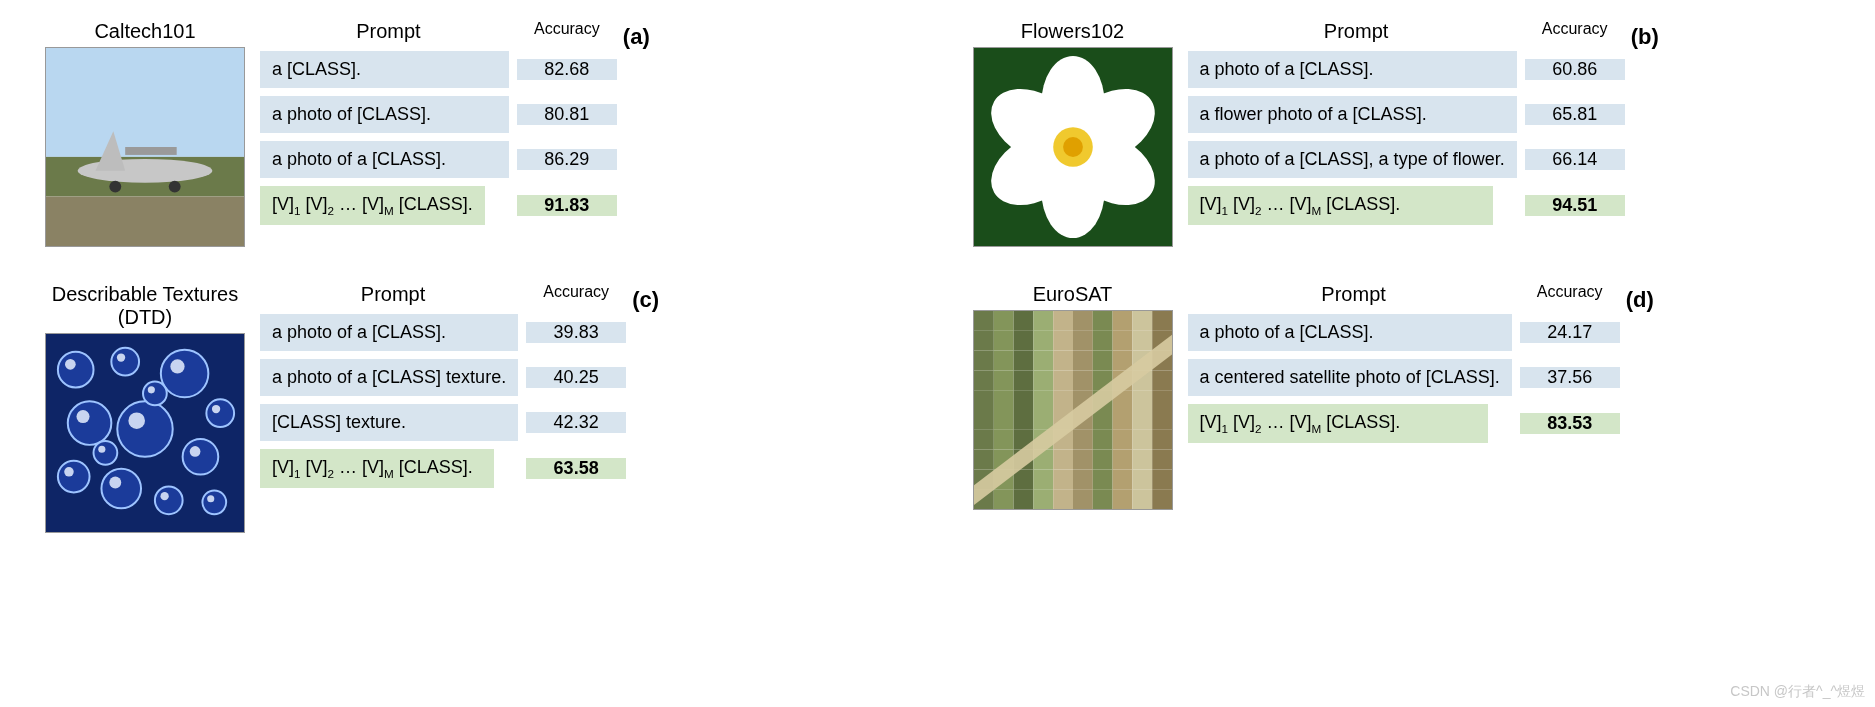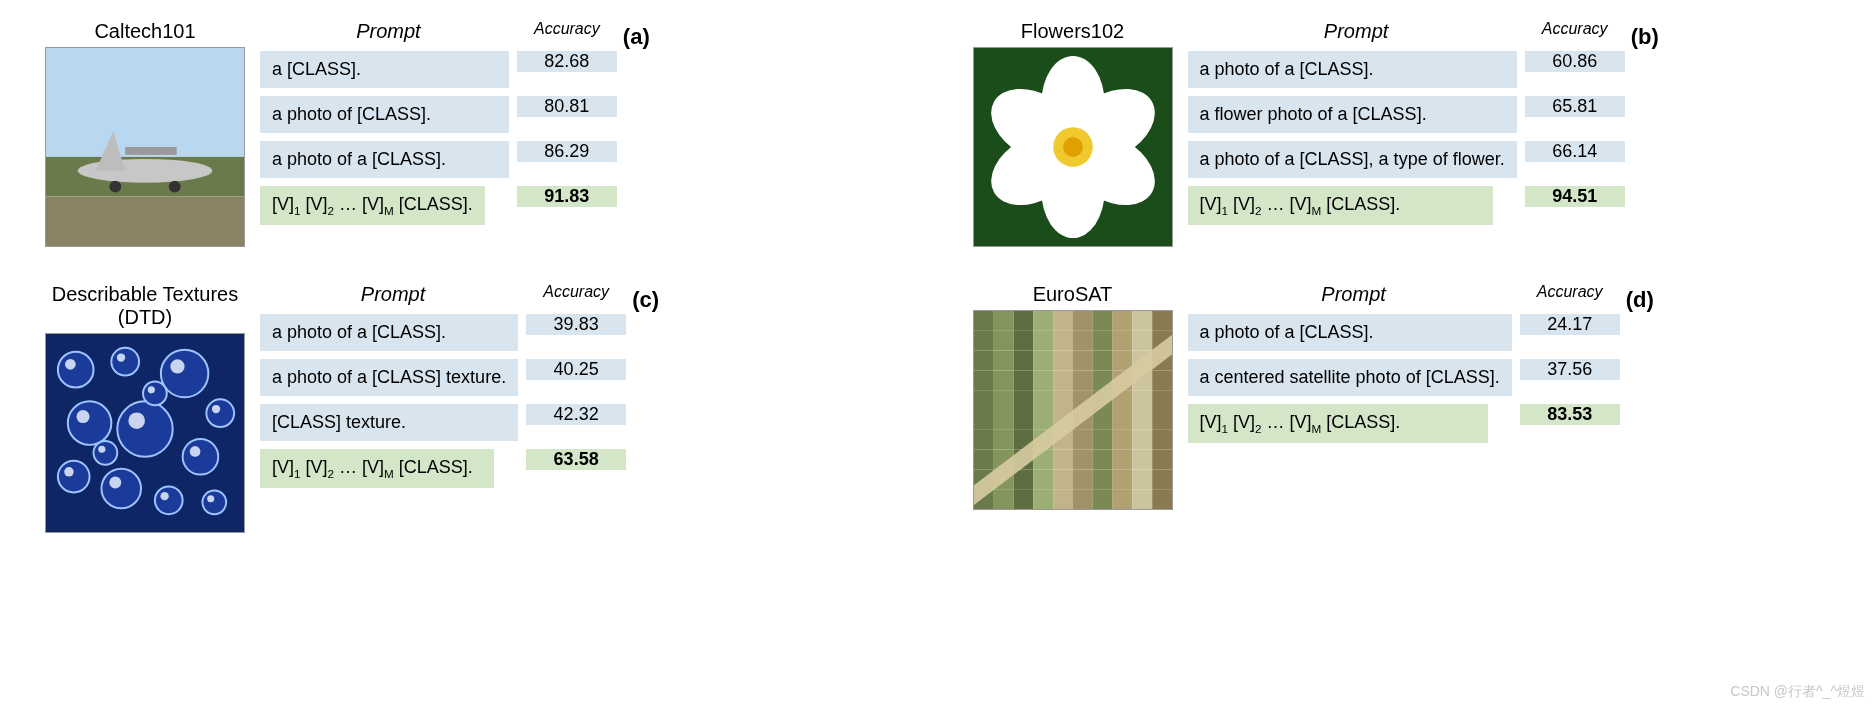--- a/index.html
+++ b/index.html
@@ -49,36 +49,35 @@
   .img-box svg { width: 100%; height: 100%; display:block; }
   .table-col {
     flex: 1;
     display: flex;
     flex-direction: column;
     gap: 8px;
   }
   .header-row {
     display: flex;
     gap: 0;
-    font-style: italic;
   }
   .h-prompt {
     flex: 1;
     text-align: center;
     font-size: 20px;
   }
   .h-acc {
     width: 100px;
     text-align: center;
     font-size: 16px;
   }
   .row {
     display: flex;
     gap: 8px;
-    align-items: flex-start;
+    align-items: center;
   }
   .cell-prompt {
     flex: 1;
     background: #d8e4ee;
     padding: 8px 12px;
     font-size: 18px;
   }
   .cell-acc {
     width: 100px;
     background: #d8e4ee;

